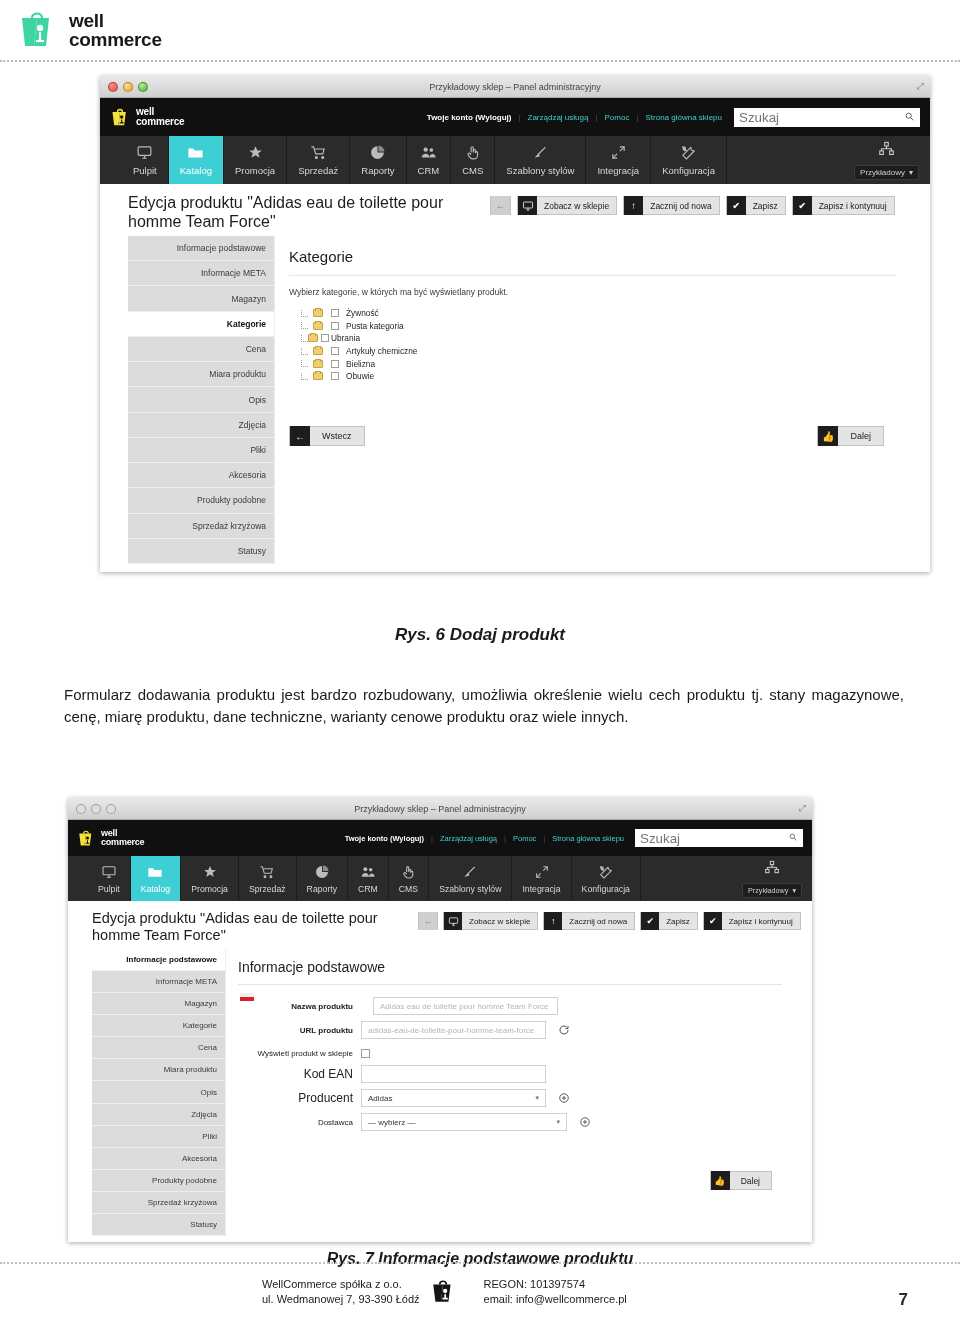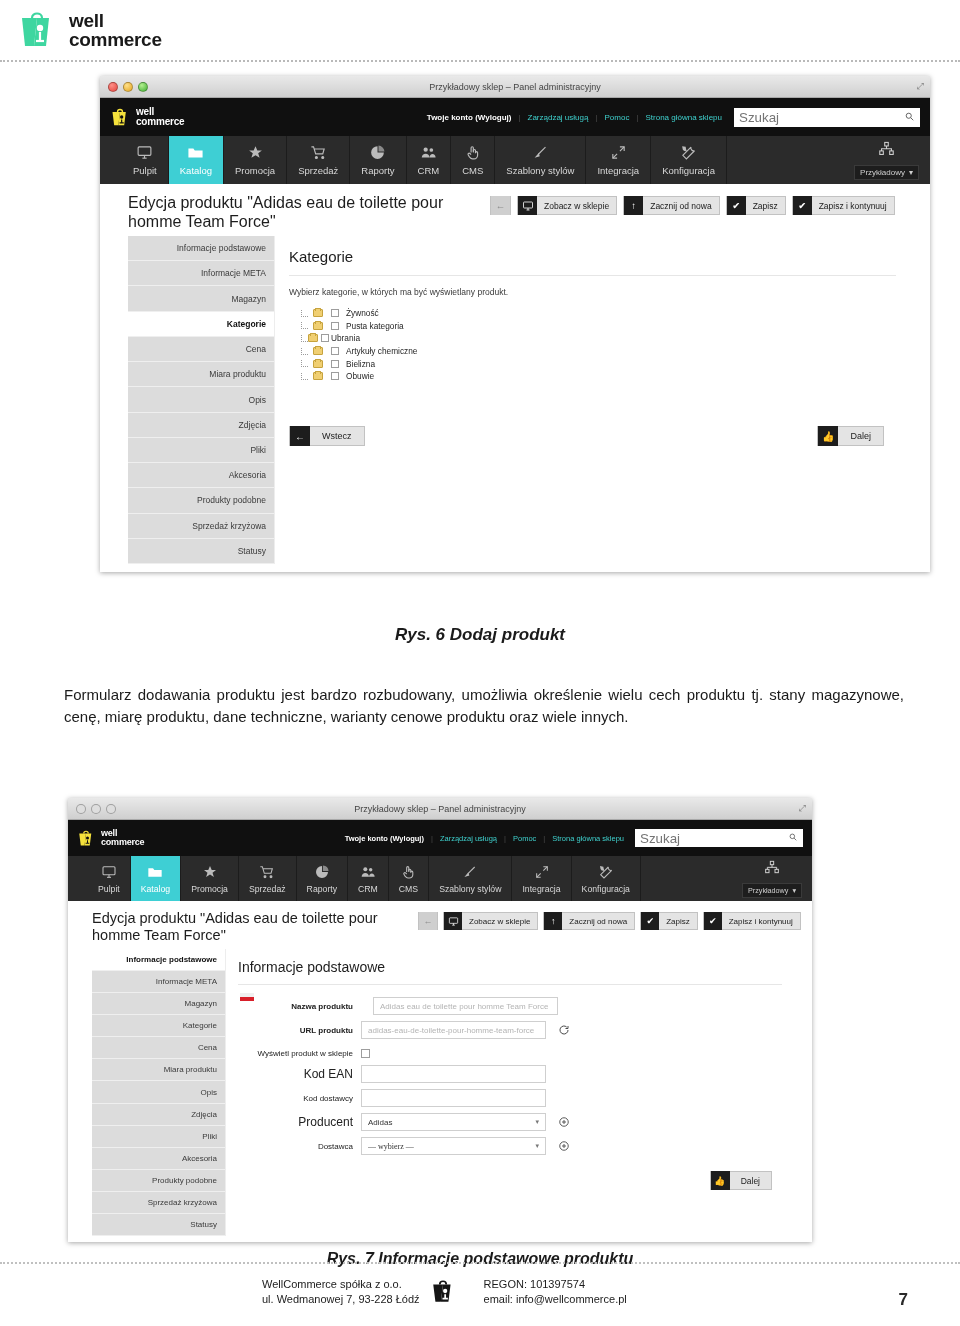--- a/index.html
+++ b/index.html
@@ -643,41 +643,35 @@
                 <div class="flabel reg" style="width: 115px; font-size: 8px;">Wyświetl produkt w sklepie</div>
                 <span class="chk" style="width: 9px; height: 9px;"></span>
               </div>
               <div class="frow" style="margin-bottom: 6px; gap: 8px;">
                 <div class="flabel reg" style="width: 115px; font-size: 12px;">Kod EAN</div>
                 <div class="finput" style="width: 185px; height: 18px; font-size: 8px; padding: 0px 6px;">
                   <span></span>
                 </div>
               </div>
               <div class="frow" style="margin-bottom: 6px; gap: 8px;">
-                <div class="flabel reg" style="width: 115px; font-size: 8px;">Kod dostawcy</div>
-                <div class="finput" style="width: 185px; height: 18px; font-size: 8px; padding: 0px 6px;">
-                  <span></span>
-                </div>
-              </div>
-              <div class="frow" style="margin-bottom: 6px; gap: 8px;">
                 <div class="flabel reg" style="width: 115px; font-size: 12px;">Producent</div>
                 <div class="fselect" style="width: 185px; height: 18px; font-size: 8px; padding: 0px 16px 0px 6px;">
                   <span>Adidas</span>
                   <span class="caret" style="font-size: 7px;">▾</span>
                 </div>
                 <span class="circ-ico" style="display: inline-flex; align-items: center; margin-left: 4px;">
                   <svg width="12" height="12" viewBox="0 0 24 24" fill="none" stroke="#4a4a4a" stroke-width="1.8">
                     <circle cx="12" cy="12" r="8.5"></circle>
                     <path d="M12 8v8M8 12h8"></path>
                   </svg>
                 </span>
               </div>
               <div class="frow" style="margin-bottom: 6px; gap: 8px;">
                 <div class="flabel reg" style="width: 115px; font-size: 8px;">Dostawca</div>
-                <div class="fselect" style="width: 185px; height: 18px; font-size: 8px; padding: 0px 16px 0px 6px; font-family: Liberation Serif, serif;">
+                <div class="fselect" style="width: 206px; height: 18px; font-size: 8px; padding: 0px 16px 0px 6px;">
                   <span>— wybierz —</span>
                   <span class="caret" style="font-size: 7px;">▾</span>
                 </div>
                 <span class="circ-ico" style="display: inline-flex; align-items: center; margin-left: 4px;">
                   <svg width="12" height="12" viewBox="0 0 24 24" fill="none" stroke="#4a4a4a" stroke-width="1.8">
                     <circle cx="12" cy="12" r="8.5"></circle>
                     <path d="M12 8v8M8 12h8"></path>
                   </svg>
                 </span>
               </div>
@@ -693,21 +687,21 @@
     </div>
   </div>
 </div>
 
 <div class="caption" style="position:absolute; left:0; top:1250px; width:960px; font-size:16px;">Rys. 7 Informacje podstawowe produktu</div>
 
 <div class="footer-rule" style="top:1262px;"></div>
 <div class="footer" style="left:262px; top:1276px;">
   <div class="f-col">
     <div class="b">WellCommerce spółka z o.o.</div>
-    <div>ul. Wedmanowej 7, 93-228 Łódź</div>
+    <div>ul. Wedmanowej 7, 93-390 Łódź</div>
   </div>
   <span>
     <svg width="26" height="30" viewBox="0 0 24 26">
       <path d="M3 7 L12 7 L10 23 L5 23 Z" fill="#151515"></path>
       <path d="M12 7 L19 7 L17 23 L10 23 Z" fill="#151515"></path>
       <path d="M9 7 C9 3, 15 3, 15 7" fill="none" stroke="#151515" stroke-width="1.6"></path>
       <circle cx="14" cy="13" r="2" fill="#ffffff"></circle>
       <path d="M14 16 L14 20 M11.5 20 L16.5 20" stroke="#ffffff" stroke-width="1.6"></path>
     </svg>
   </span>

